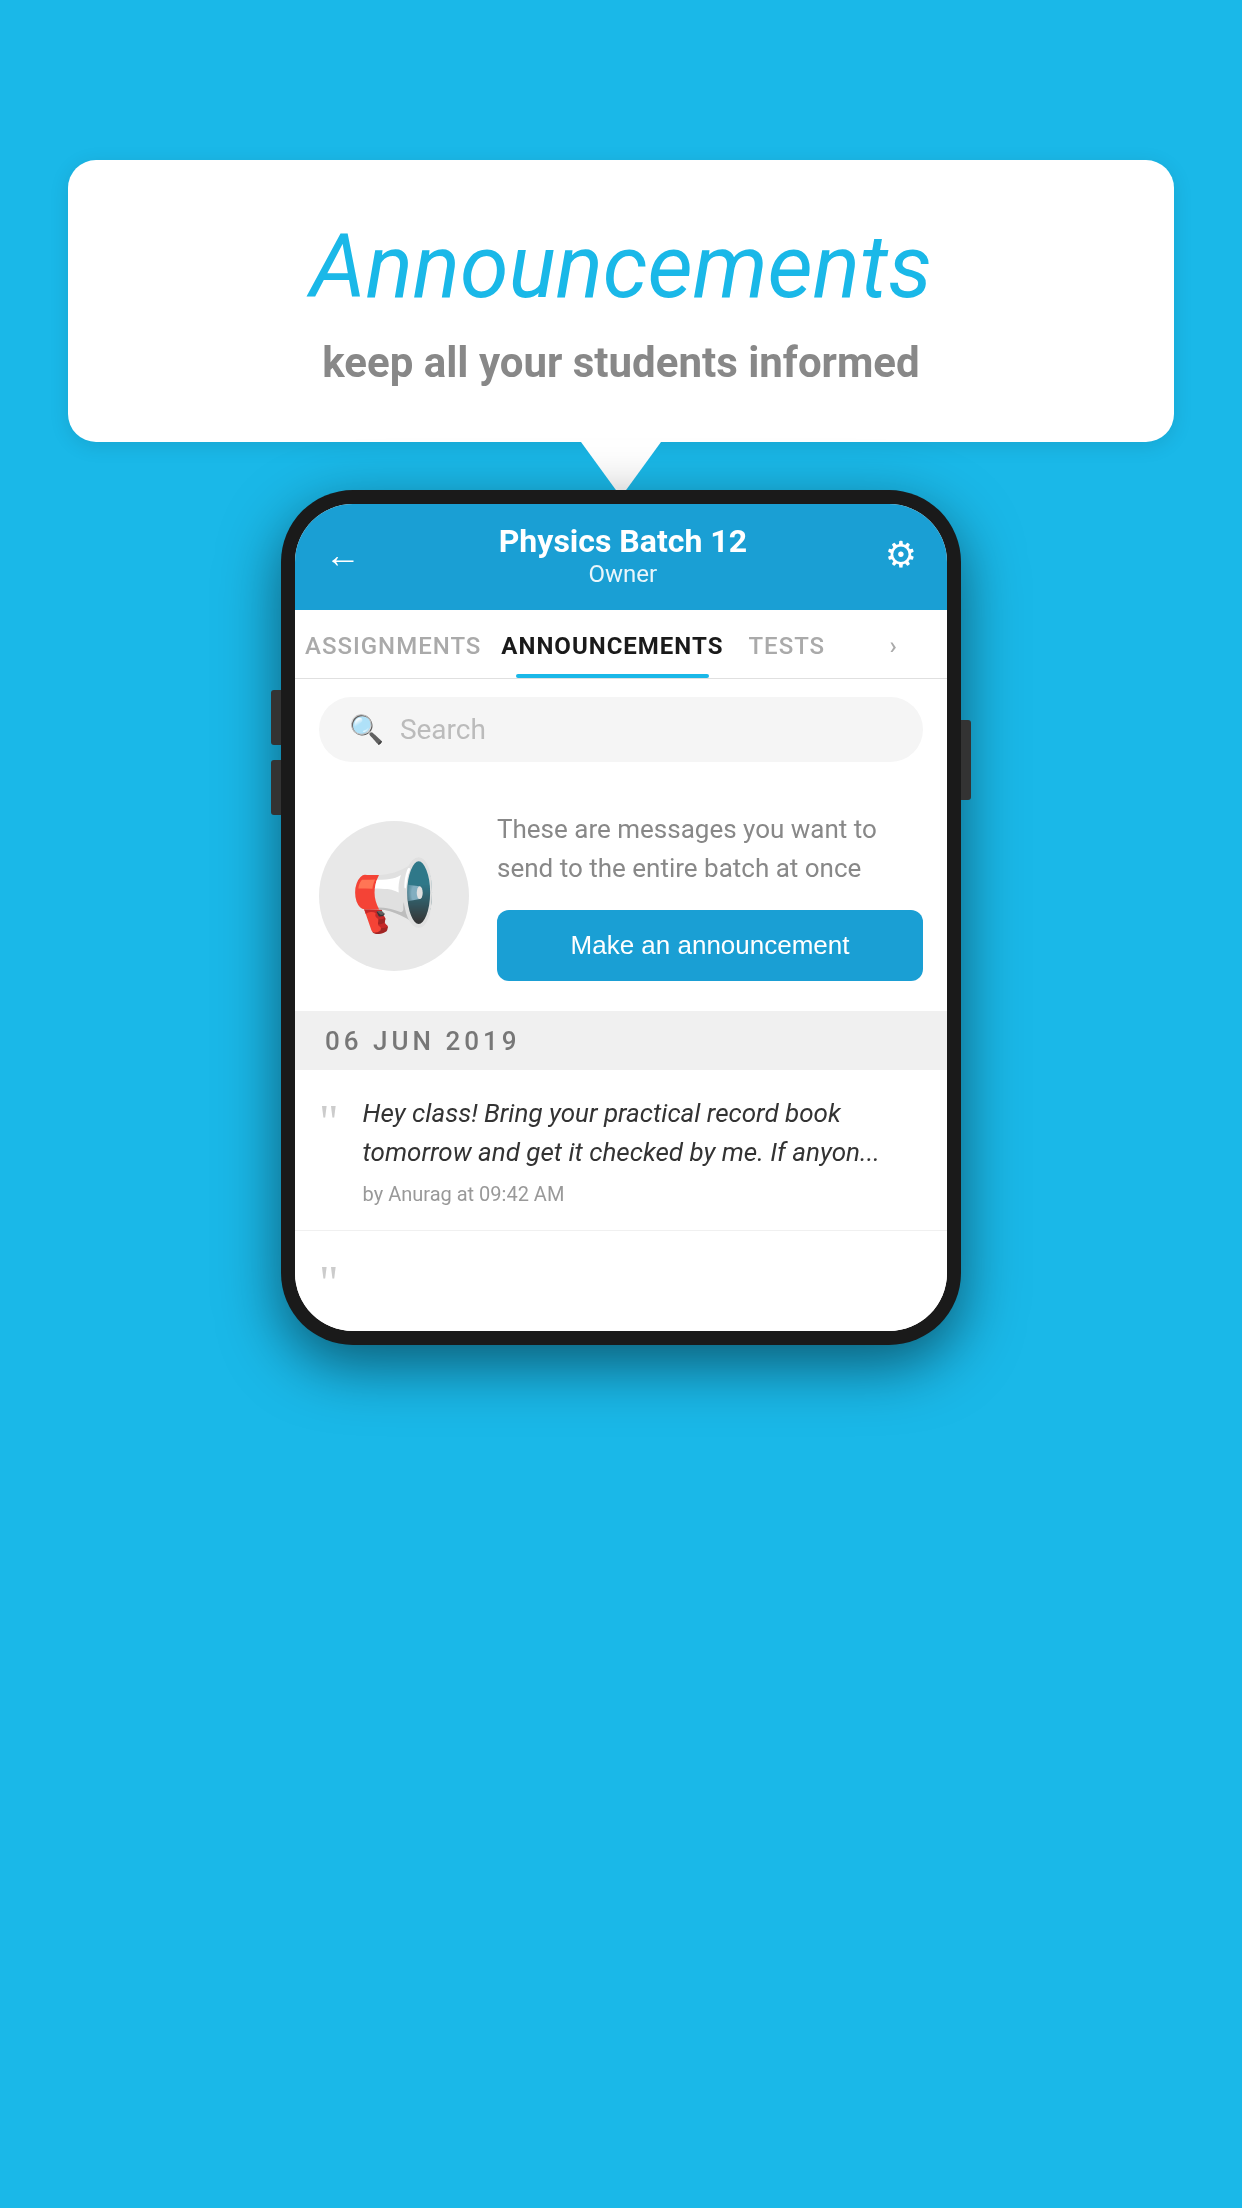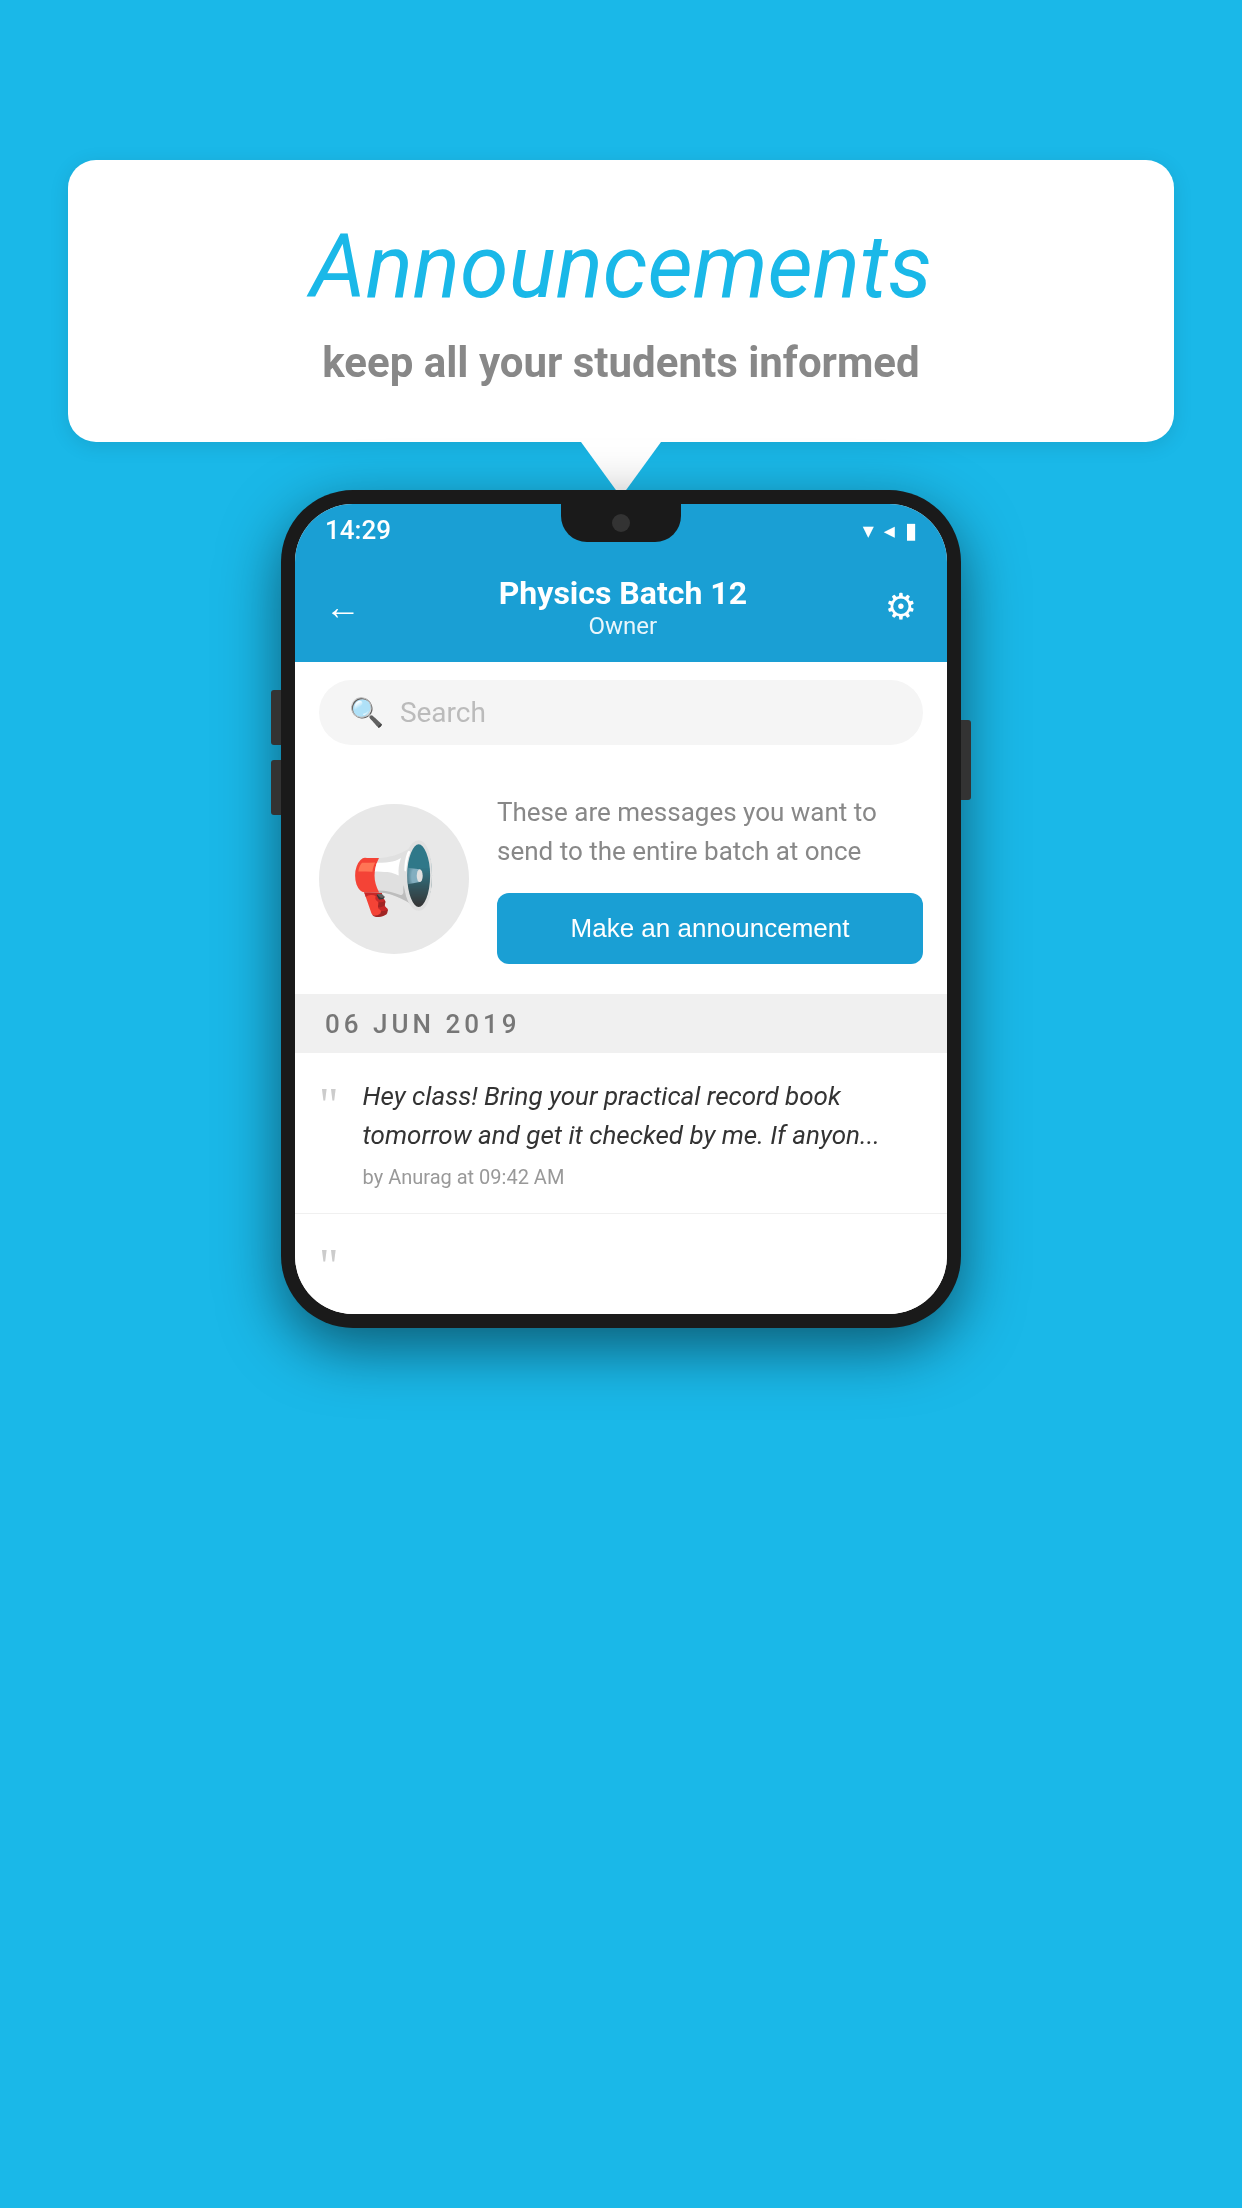--- a/index.html
+++ b/index.html
@@ -372,41 +372,44 @@
 
 <div class="phone-wrapper">
   <div class="phone-outer">
 
     <div class="volume-btn-left"></div>
     <div class="volume-btn-left-2"></div>
     <div class="power-btn-right"></div>
 
     <div class="phone-inner">
 
-      <div class="phone-status-bar">
-        <span class="status-time">14:29</span>
-        <div class="notch">
-          <div class="camera-dot"></div>
-        </div>
-        <div class="status-icons">
-          <span class="status-icon">▾</span>
-          <span class="status-icon">◂</span>
-          <span class="status-icon">▮</span>
-        </div>
-      </div>
 
       <div class="app-header">
         <span class="header-back">←</span>
         <div class="header-title-block">
           <div class="header-title">Physics Batch 12</div>
           <div class="header-subtitle">Owner</div>
         </div>
         <span class="header-gear">⚙</span>
       </div>
 
+      <div class="tabs-bar">
+        <div class="tab-item">
+          <span>ASSIGNMENTS</span>
+        </div>
+        <div class="tab-item active">
+          <span>ANNOUNCEMENTS</span>
+        </div>
+        <div class="tab-item">
+          <span>TESTS</span>
+        </div>
+        <div class="tab-item">
+          <span>›</span>
+        </div>
+      </div>
 
       <div class="search-container">
         <div class="search-box">
           <span class="search-icon-wrap">🔍</span>
           <span class="search-placeholder">Search</span>
         </div>
       </div>
 
       <div class="announcement-intro">
         <div class="megaphone-circle">

